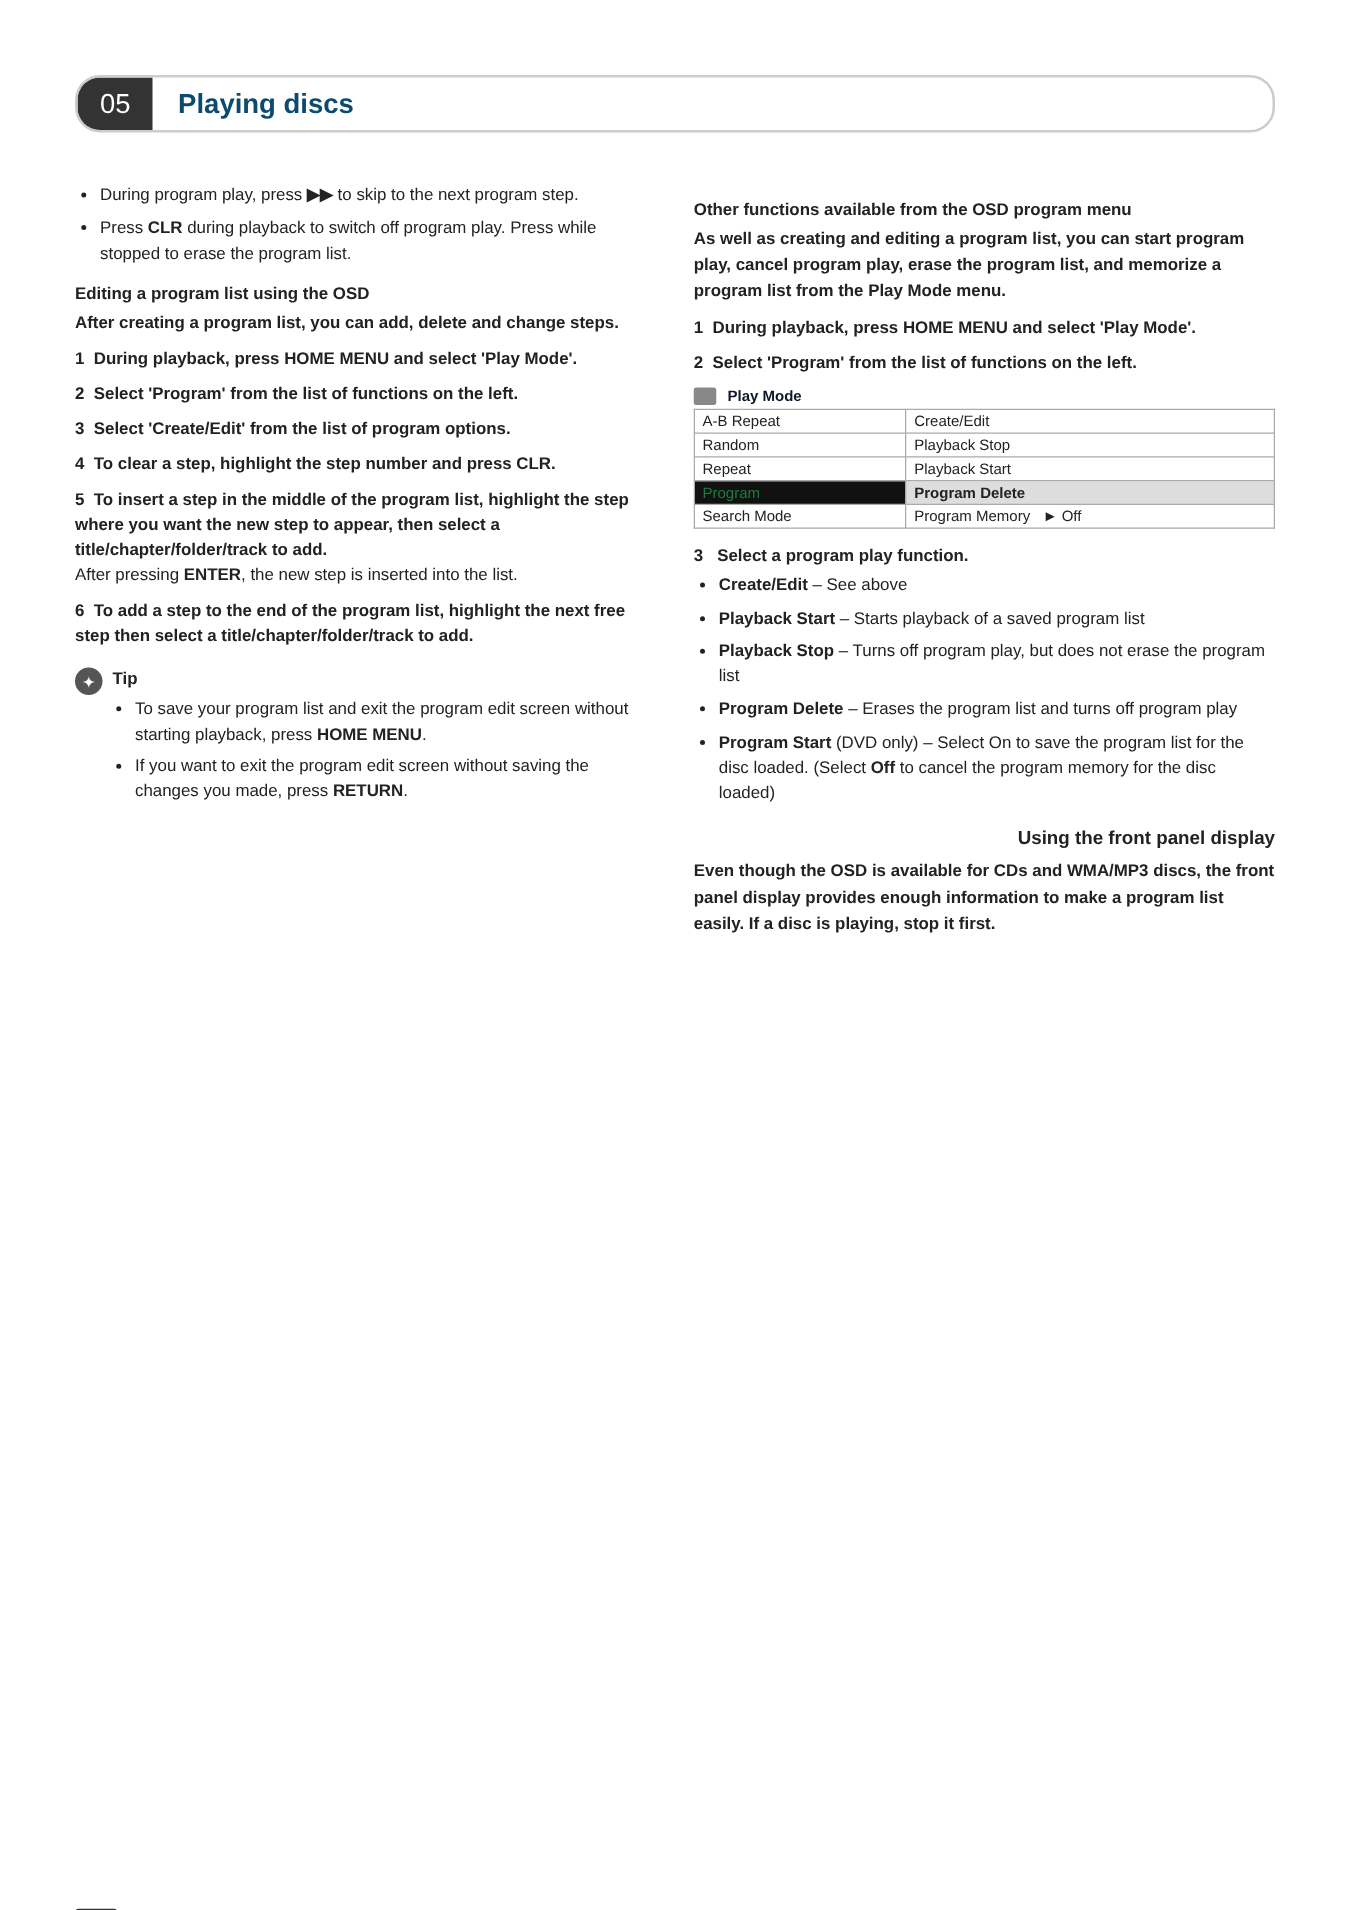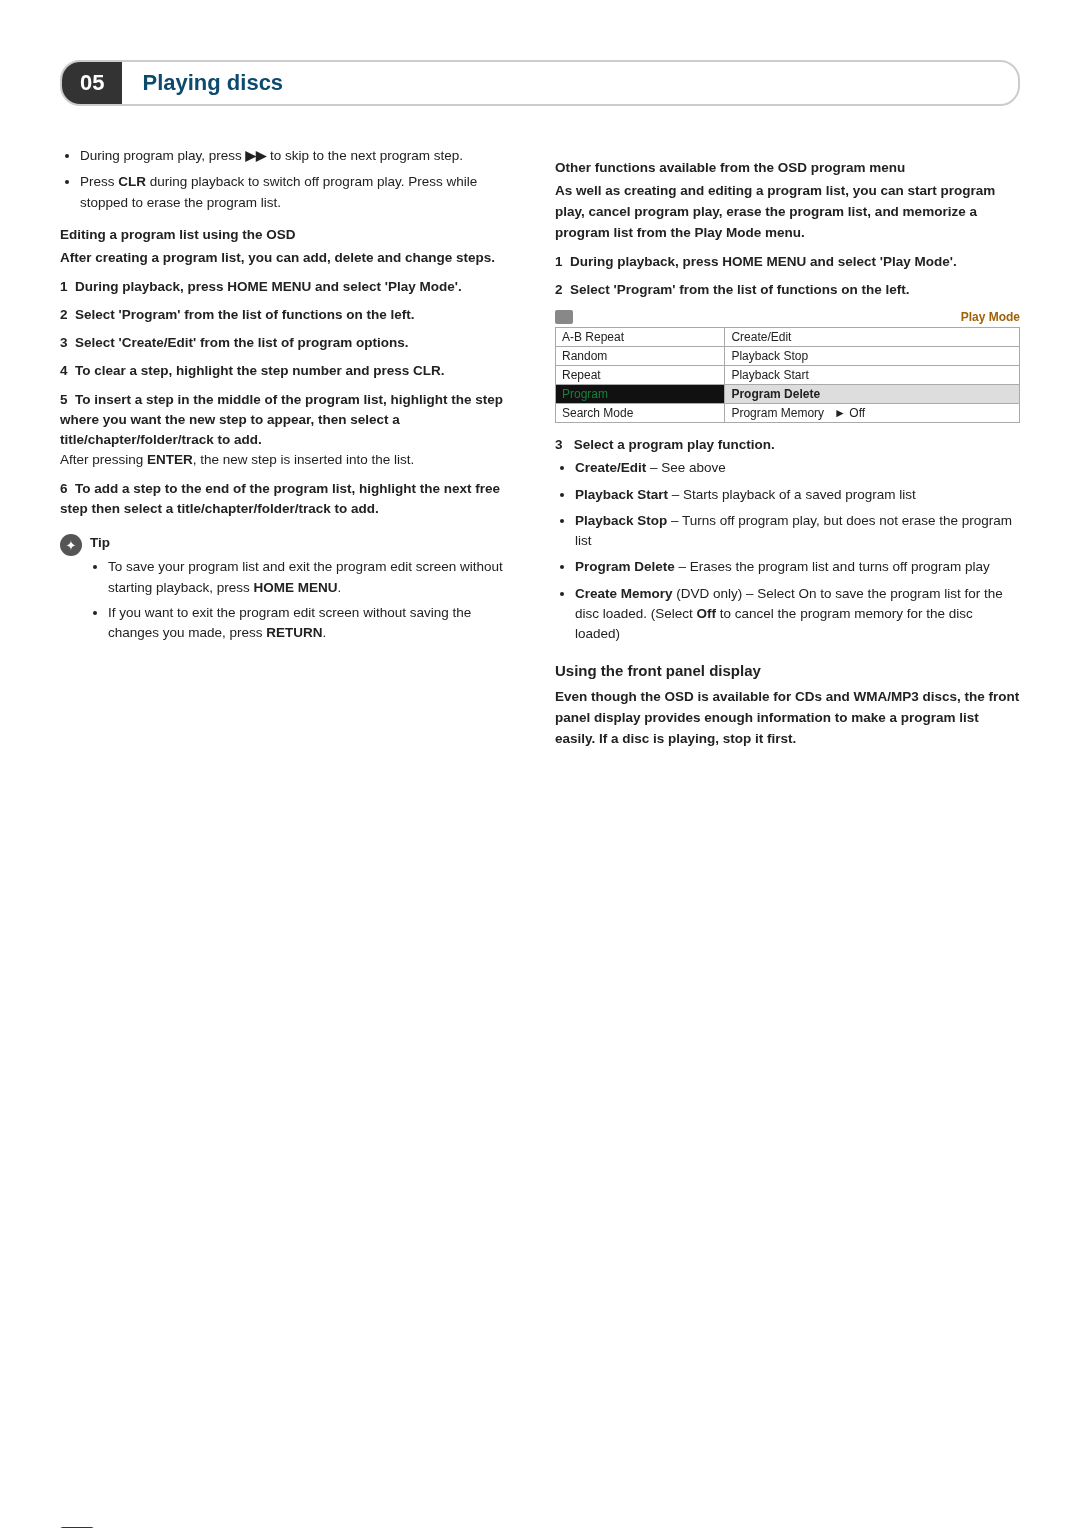--- a/index.html
+++ b/index.html
@@ -28,21 +28,21 @@
       margin: 60px 60px 0 60px;
       border-radius: 20px;
       overflow: hidden;
       background: #fff;
       border: 2px solid #ccc;
     }
     .chapter-number-box {
       background: #333;
       color: #fff;
       font-size: 22px;
-      font-weight: bold;
+      font-weight: normal;
       padding: 8px 18px;
       min-width: 60px;
       text-align: center;
     }
     .chapter-title {
       font-size: 22px;
       font-weight: bold;
       padding: 8px 20px;
       color: #0c4a6e;
     }
@@ -116,26 +116,25 @@
     .tip-bullets { list-style: disc; padding-left: 18px; }
     .tip-bullets li { margin-bottom: 5px; }
 
     
     .osd-table-section {
       margin: 10px 0 14px 0;
     }
     .osd-table-title {
       font-size: 12px;
       font-weight: bold;
-      color: #a16207;
+      color: #0f172a;
       margin-bottom: 3px;
       display: flex;
       align-items: center;
       gap: 5px;
-      justify-content: space-between;
     }
     .osd-table {
       border-collapse: collapse;
       width: 100%;
       font-size: 12px;
       border: 1px solid #aaa;
     }
     .osd-table td {
       border: 1px solid #aaa;
       padding: 2px 6px;
@@ -163,20 +162,21 @@
     }
     .function-bullets li {
       margin-bottom: 6px;
       line-height: 1.5;
     }
 
     .sub-section-heading {
       font-weight: bold;
       font-size: 15px;
       margin: 18px 0 8px 0;
+      text-align: right;
     }
 
     
     .page-footer {
       position: absolute;
       bottom: 40px;
       left: 60px;
       display: flex;
       align-items: center;
       gap: 6px;
@@ -294,21 +294,21 @@
         </tbody>
           </table>
       </div>
 
       <div class="step3-label">3 &nbsp; Select a program play function.</div>
       <ul class="function-bullets">
         <li><strong>Create/Edit</strong> – See above</li>
         <li><strong>Playback Start</strong> – Starts playback of a saved program list</li>
         <li><strong>Playback Stop</strong> – Turns off program play, but does not erase the program list</li>
         <li><strong>Program Delete</strong> – Erases the program list and turns off program play</li>
-        <li><strong>Create Memory</strong> (DVD only) – Select On to save the program list for the disc loaded. (Select <strong>Off</strong> to cancel the program memory for the disc loaded)</li>
+        <li><strong>Program Start</strong> (DVD only) – Select On to save the program list for the disc loaded. (Select <strong>Off</strong> to cancel the program memory for the disc loaded)</li>
       </ul>
 
       <div class="sub-section-heading">Using the front panel display</div>
       <p class="body-text">Even though the OSD is available for CDs and WMA/MP3 discs, the front panel display provides enough information to make a program list easily. If a disc is playing, stop it first.</p>
 
     </div>
 
   </div>
 
   <div class="page-footer">

